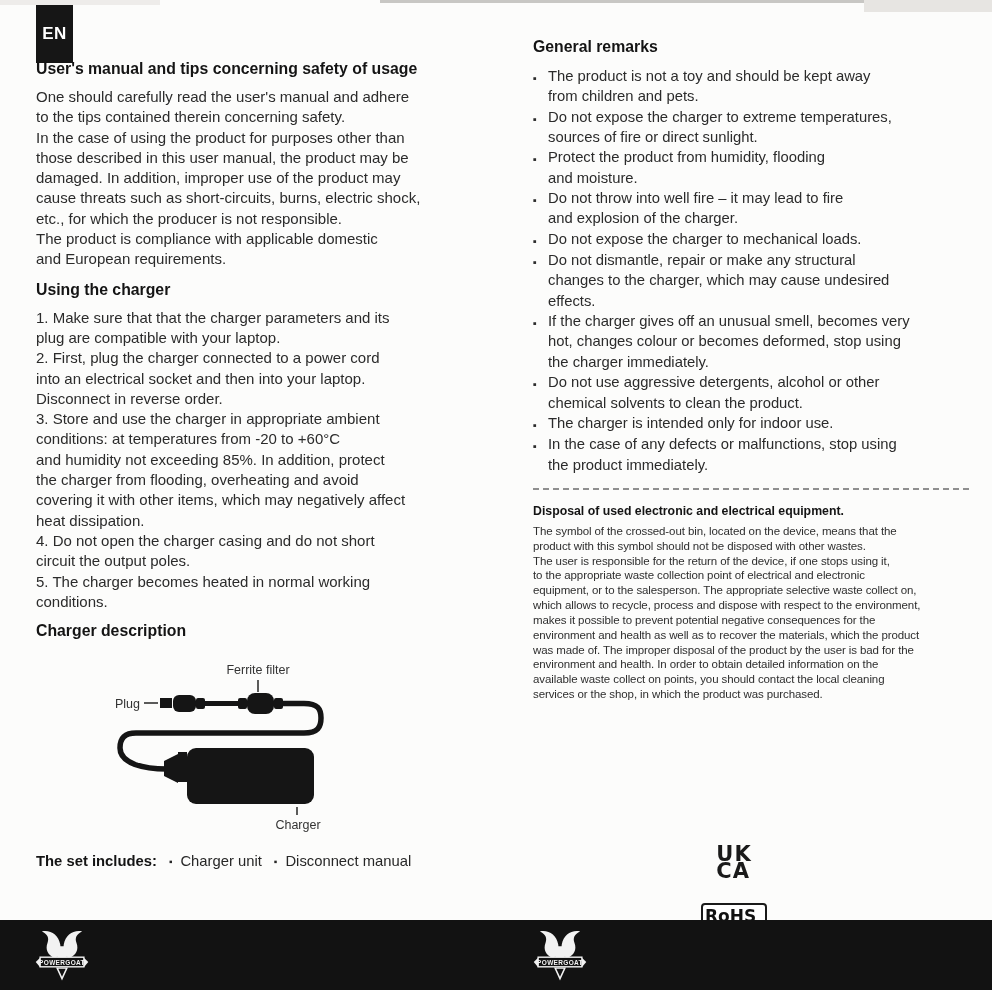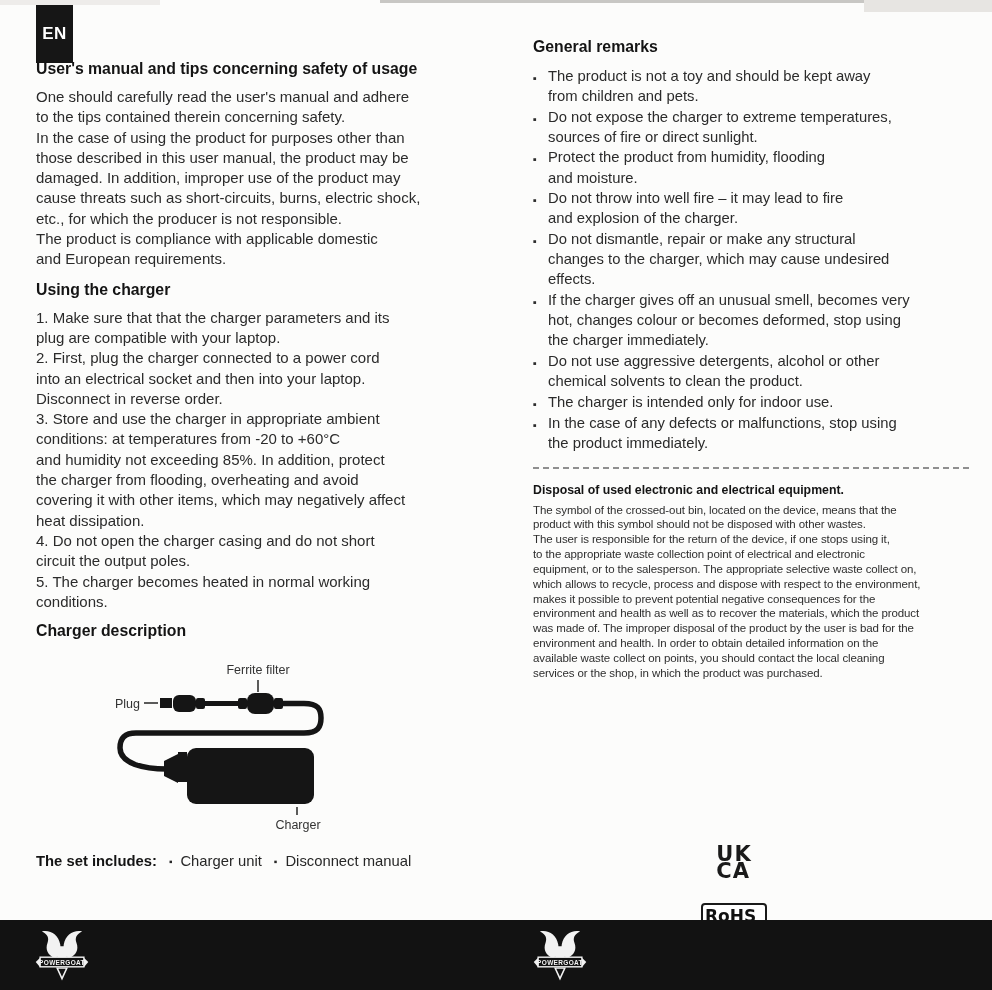--- a/index.html
+++ b/index.html
@@ -163,20 +163,24 @@
         <span class="li-text">Protect the product from humidity, flooding
 and moisture.</span>
       </li>
     <li>
         <span class="li-marker"></span>
         <span class="li-text">Do not throw into well fire – it may lead to fire
 and explosion of the charger.</span>
       </li>
     <li>
         <span class="li-marker"></span>
+        <span class="li-text">Do not expose the charger to mechanical loads.</span>
+      </li>
+    <li>
+        <span class="li-marker"></span>
         <span class="li-text">Do not dismantle, repair or make any structural
 changes to the charger, which may cause undesired
 effects.</span>
       </li>
     <li>
         <span class="li-marker"></span>
         <span class="li-text">If the charger gives off an unusual smell, becomes very
 hot, changes colour or becomes deformed, stop using
 the charger immediately.</span>
       </li>

